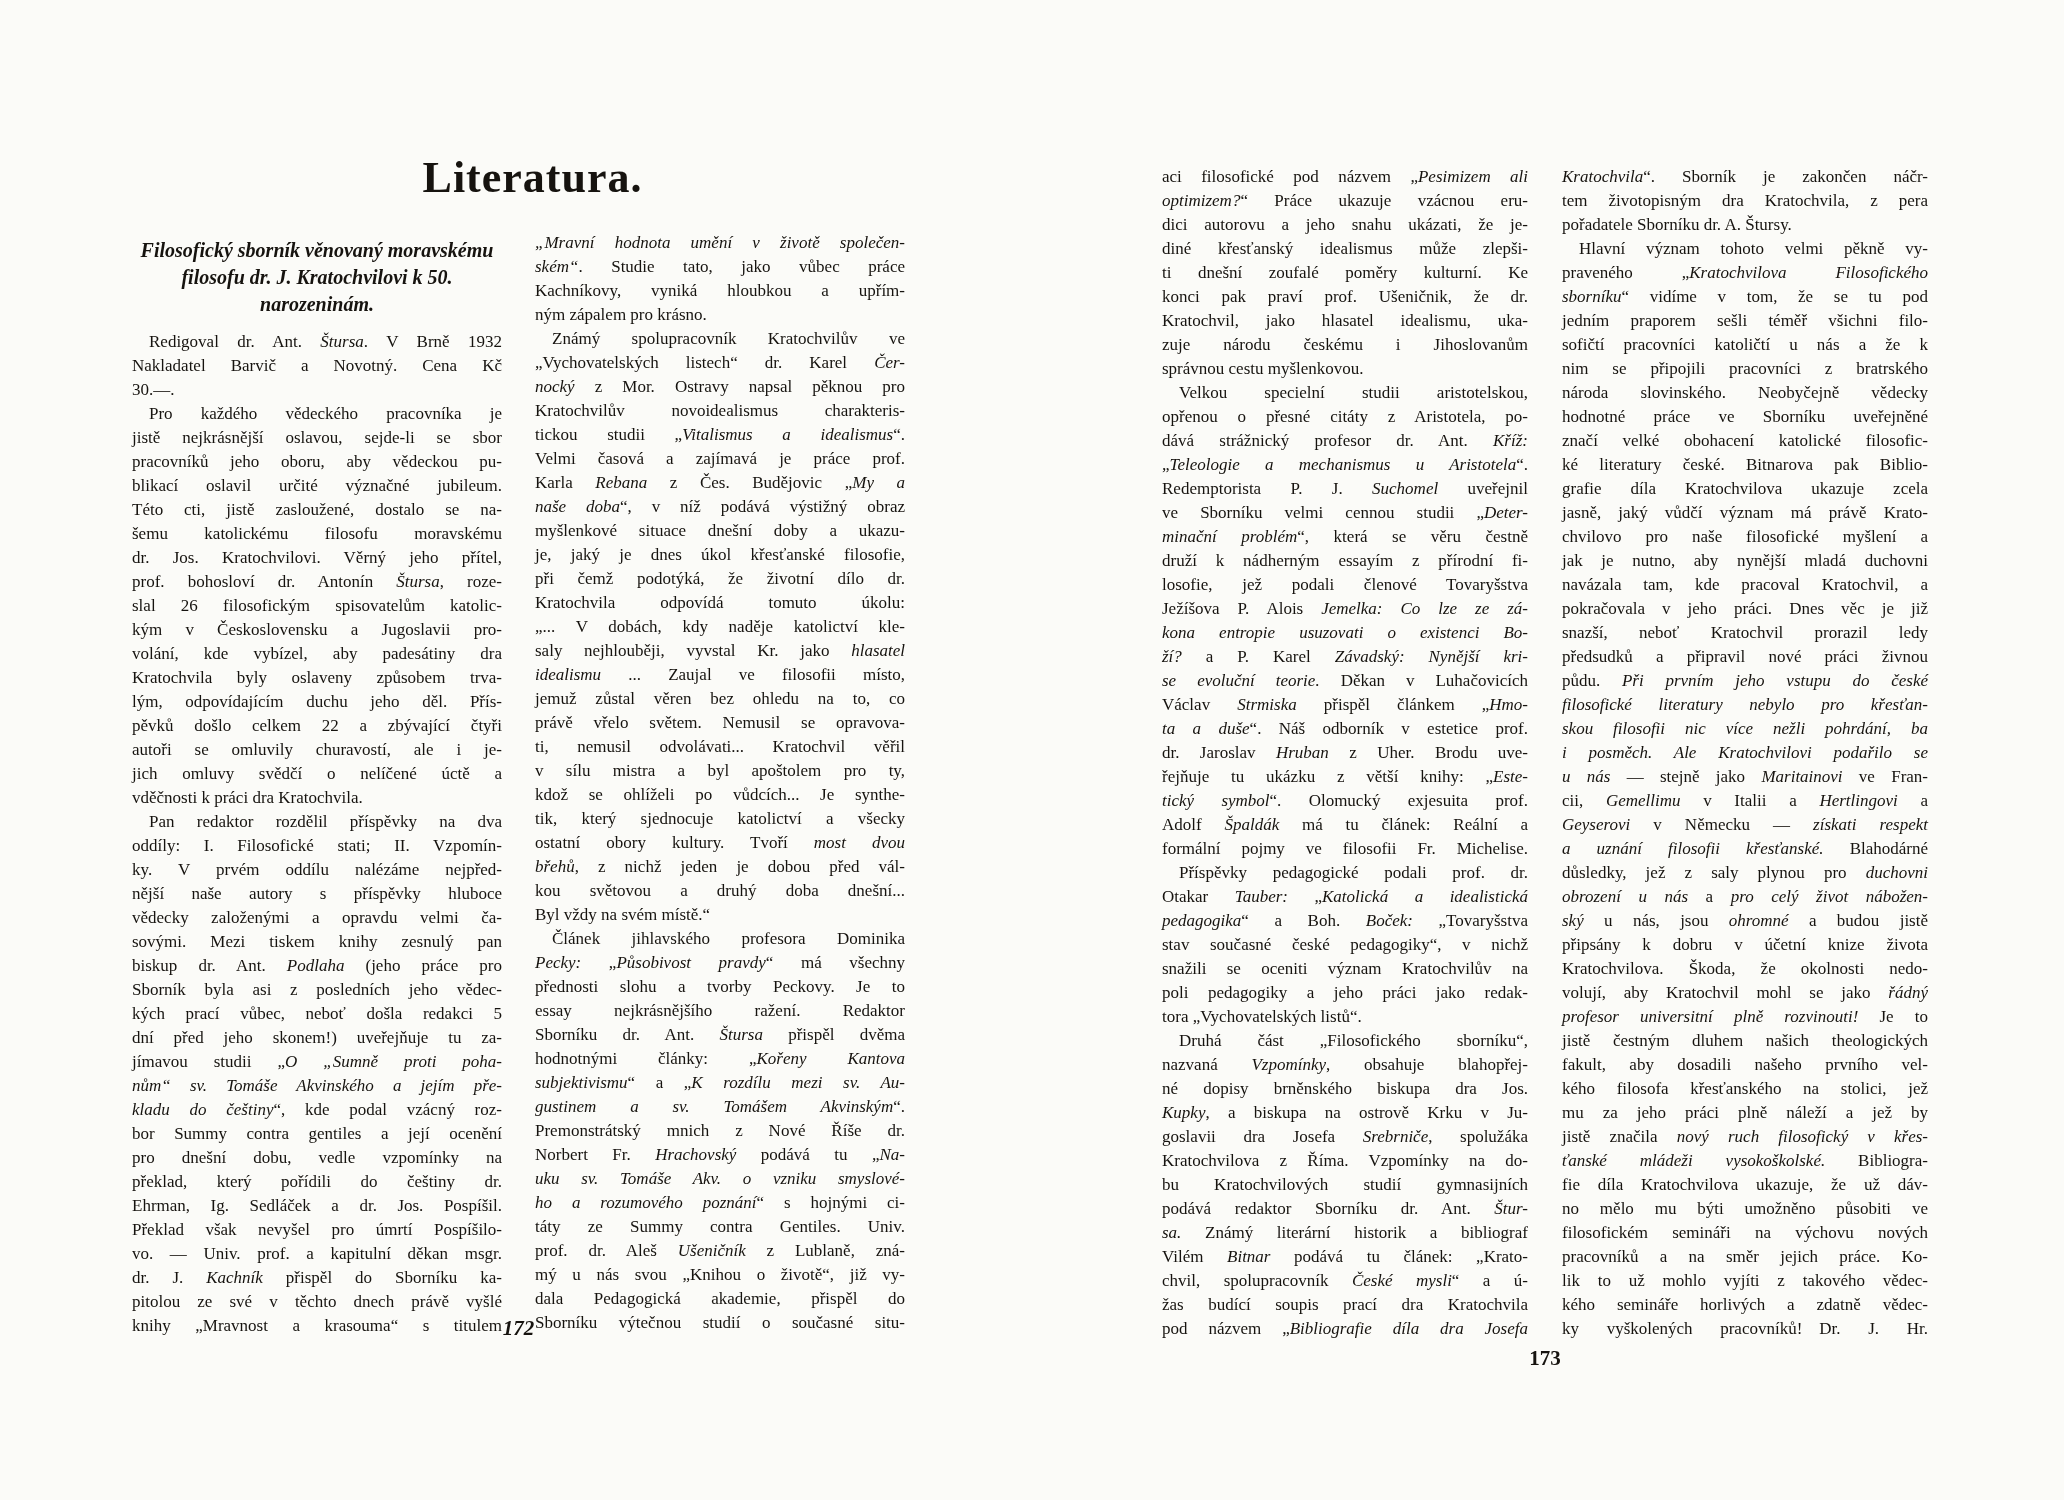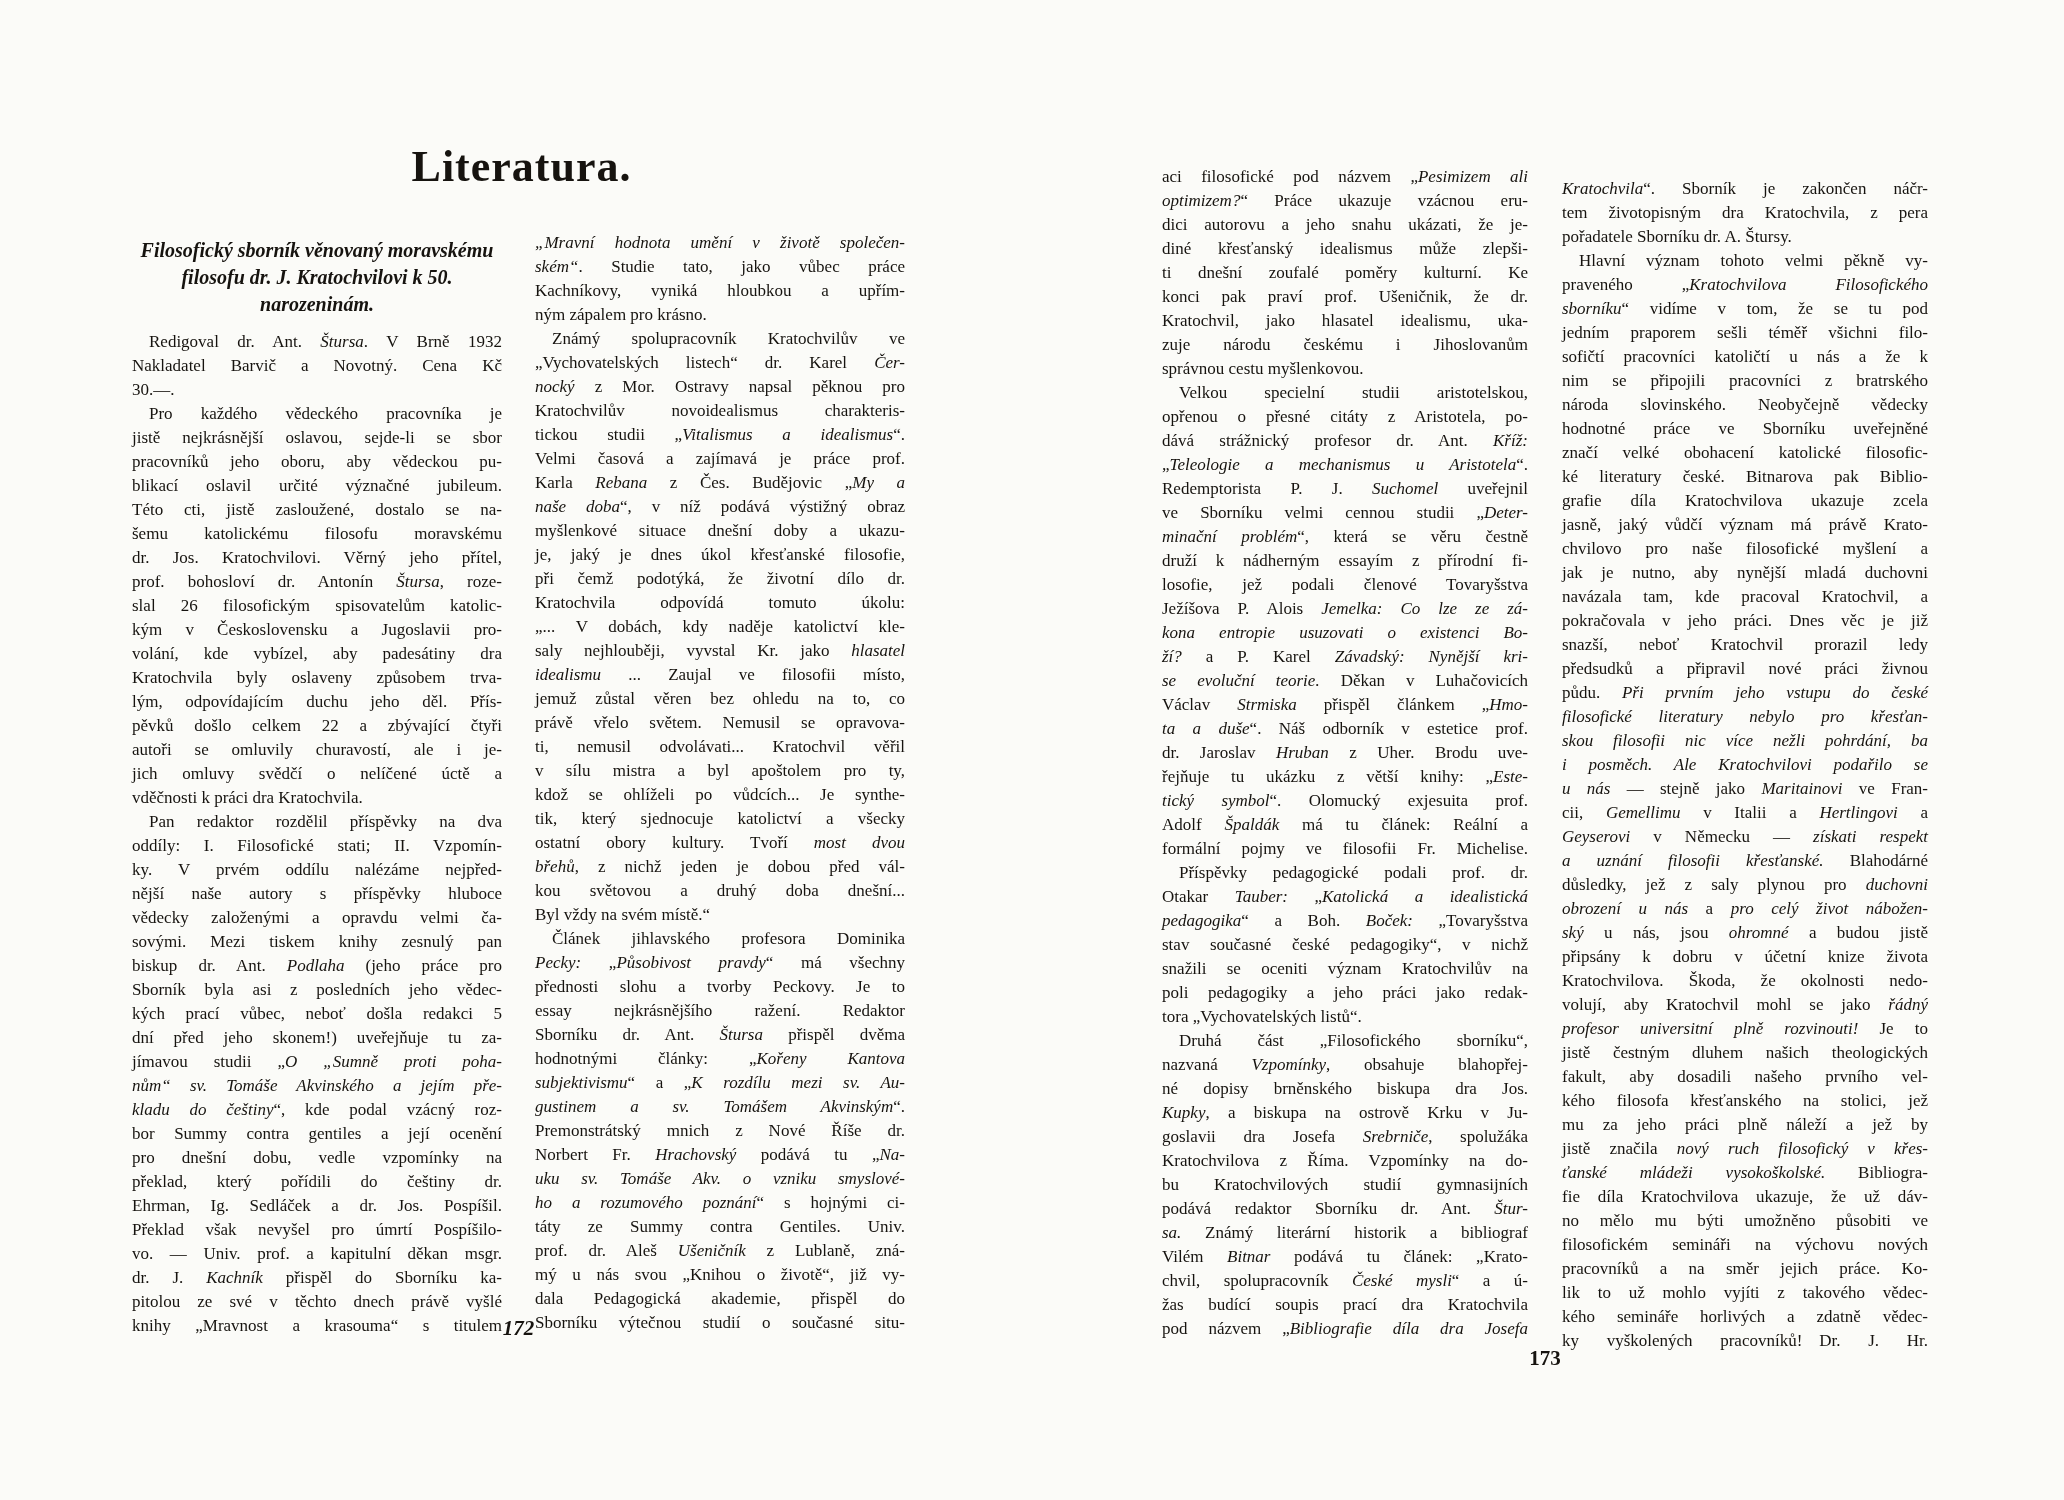--- a/index.html
+++ b/index.html
@@ -6,21 +6,21 @@
   .spread{
     position:relative;
     width:2064px;height:1500px;
     background:#fbfbf8;
     font-family:"Liberation Serif","DejaVu Serif",serif;
     color:#16130f;
     overflow:hidden;
   }
   .heading{
     position:absolute;left:132px;top:138px;width:773px;
-    margin:3px;text-align:center;
+    margin:14px;text-align:center;
     font-size:44px;font-weight:bold;letter-spacing:1px;
   }
   .ded{
     position:absolute;left:132px;top:237px;width:370px;
     font-size:20px;font-weight:bold;font-style:italic;
   }
   .ded .line{
     height:27px;line-height:27px;
     text-align:center;text-align-last:center;
   }
@@ -32,21 +32,21 @@
     height:24px;line-height:24px;
     text-align:justify;text-align-last:justify;
     white-space:normal;
   }
   .col .line.flush{
     text-align:right;text-align-last:left;
   }
   .c1l{left:132px;top:330px;width:370px;}
   .c2l{left:535px;top:231px;width:370px;}
   .c1r{left:1162px;top:165px;width:366px;}
-  .c2r{left:1562px;top:177px;width:366px;}
+  .c2r{left:1562px;top:165px;width:366px;}
   .pgnum{
     position:absolute;
     font-size:21px;font-weight:bold;
     text-align:center;
   }
   .pg-left{left:132px;top:1316px;width:773px;font-style:italic;}
   .pg-right{left:1162px;top:1346px;width:766px;}
   i{font-style:italic;}
 </style>
 </head>

